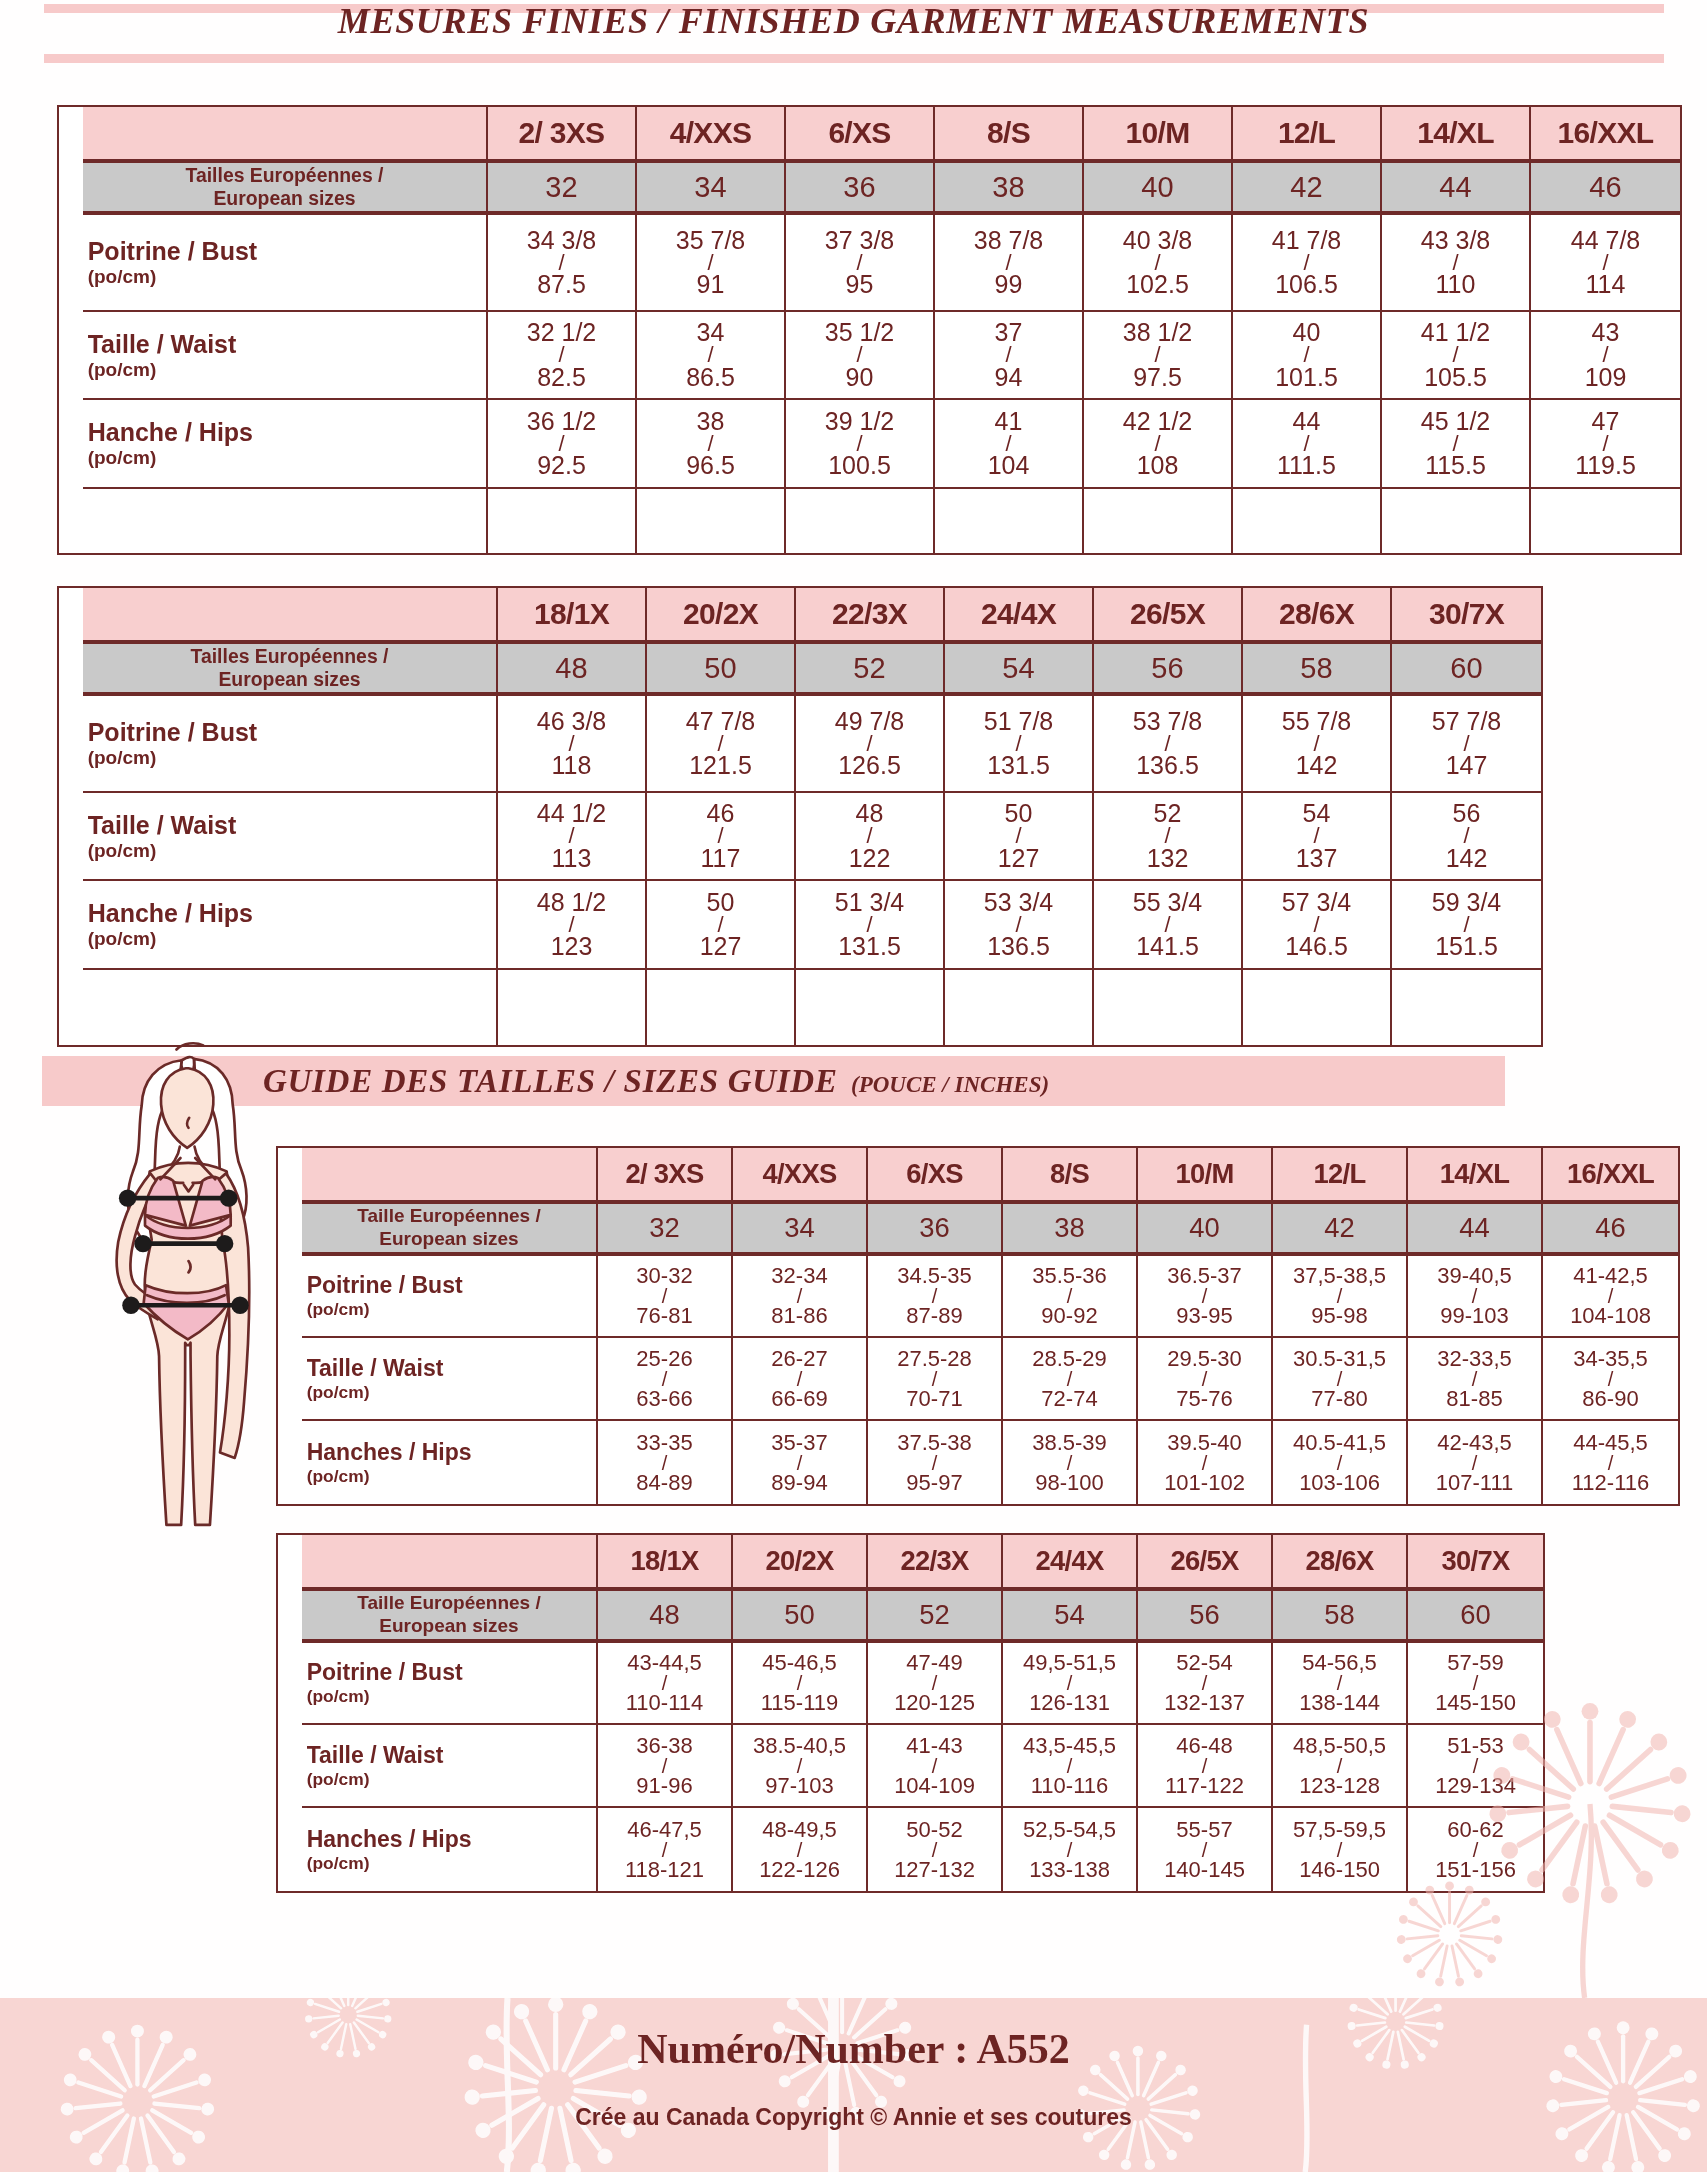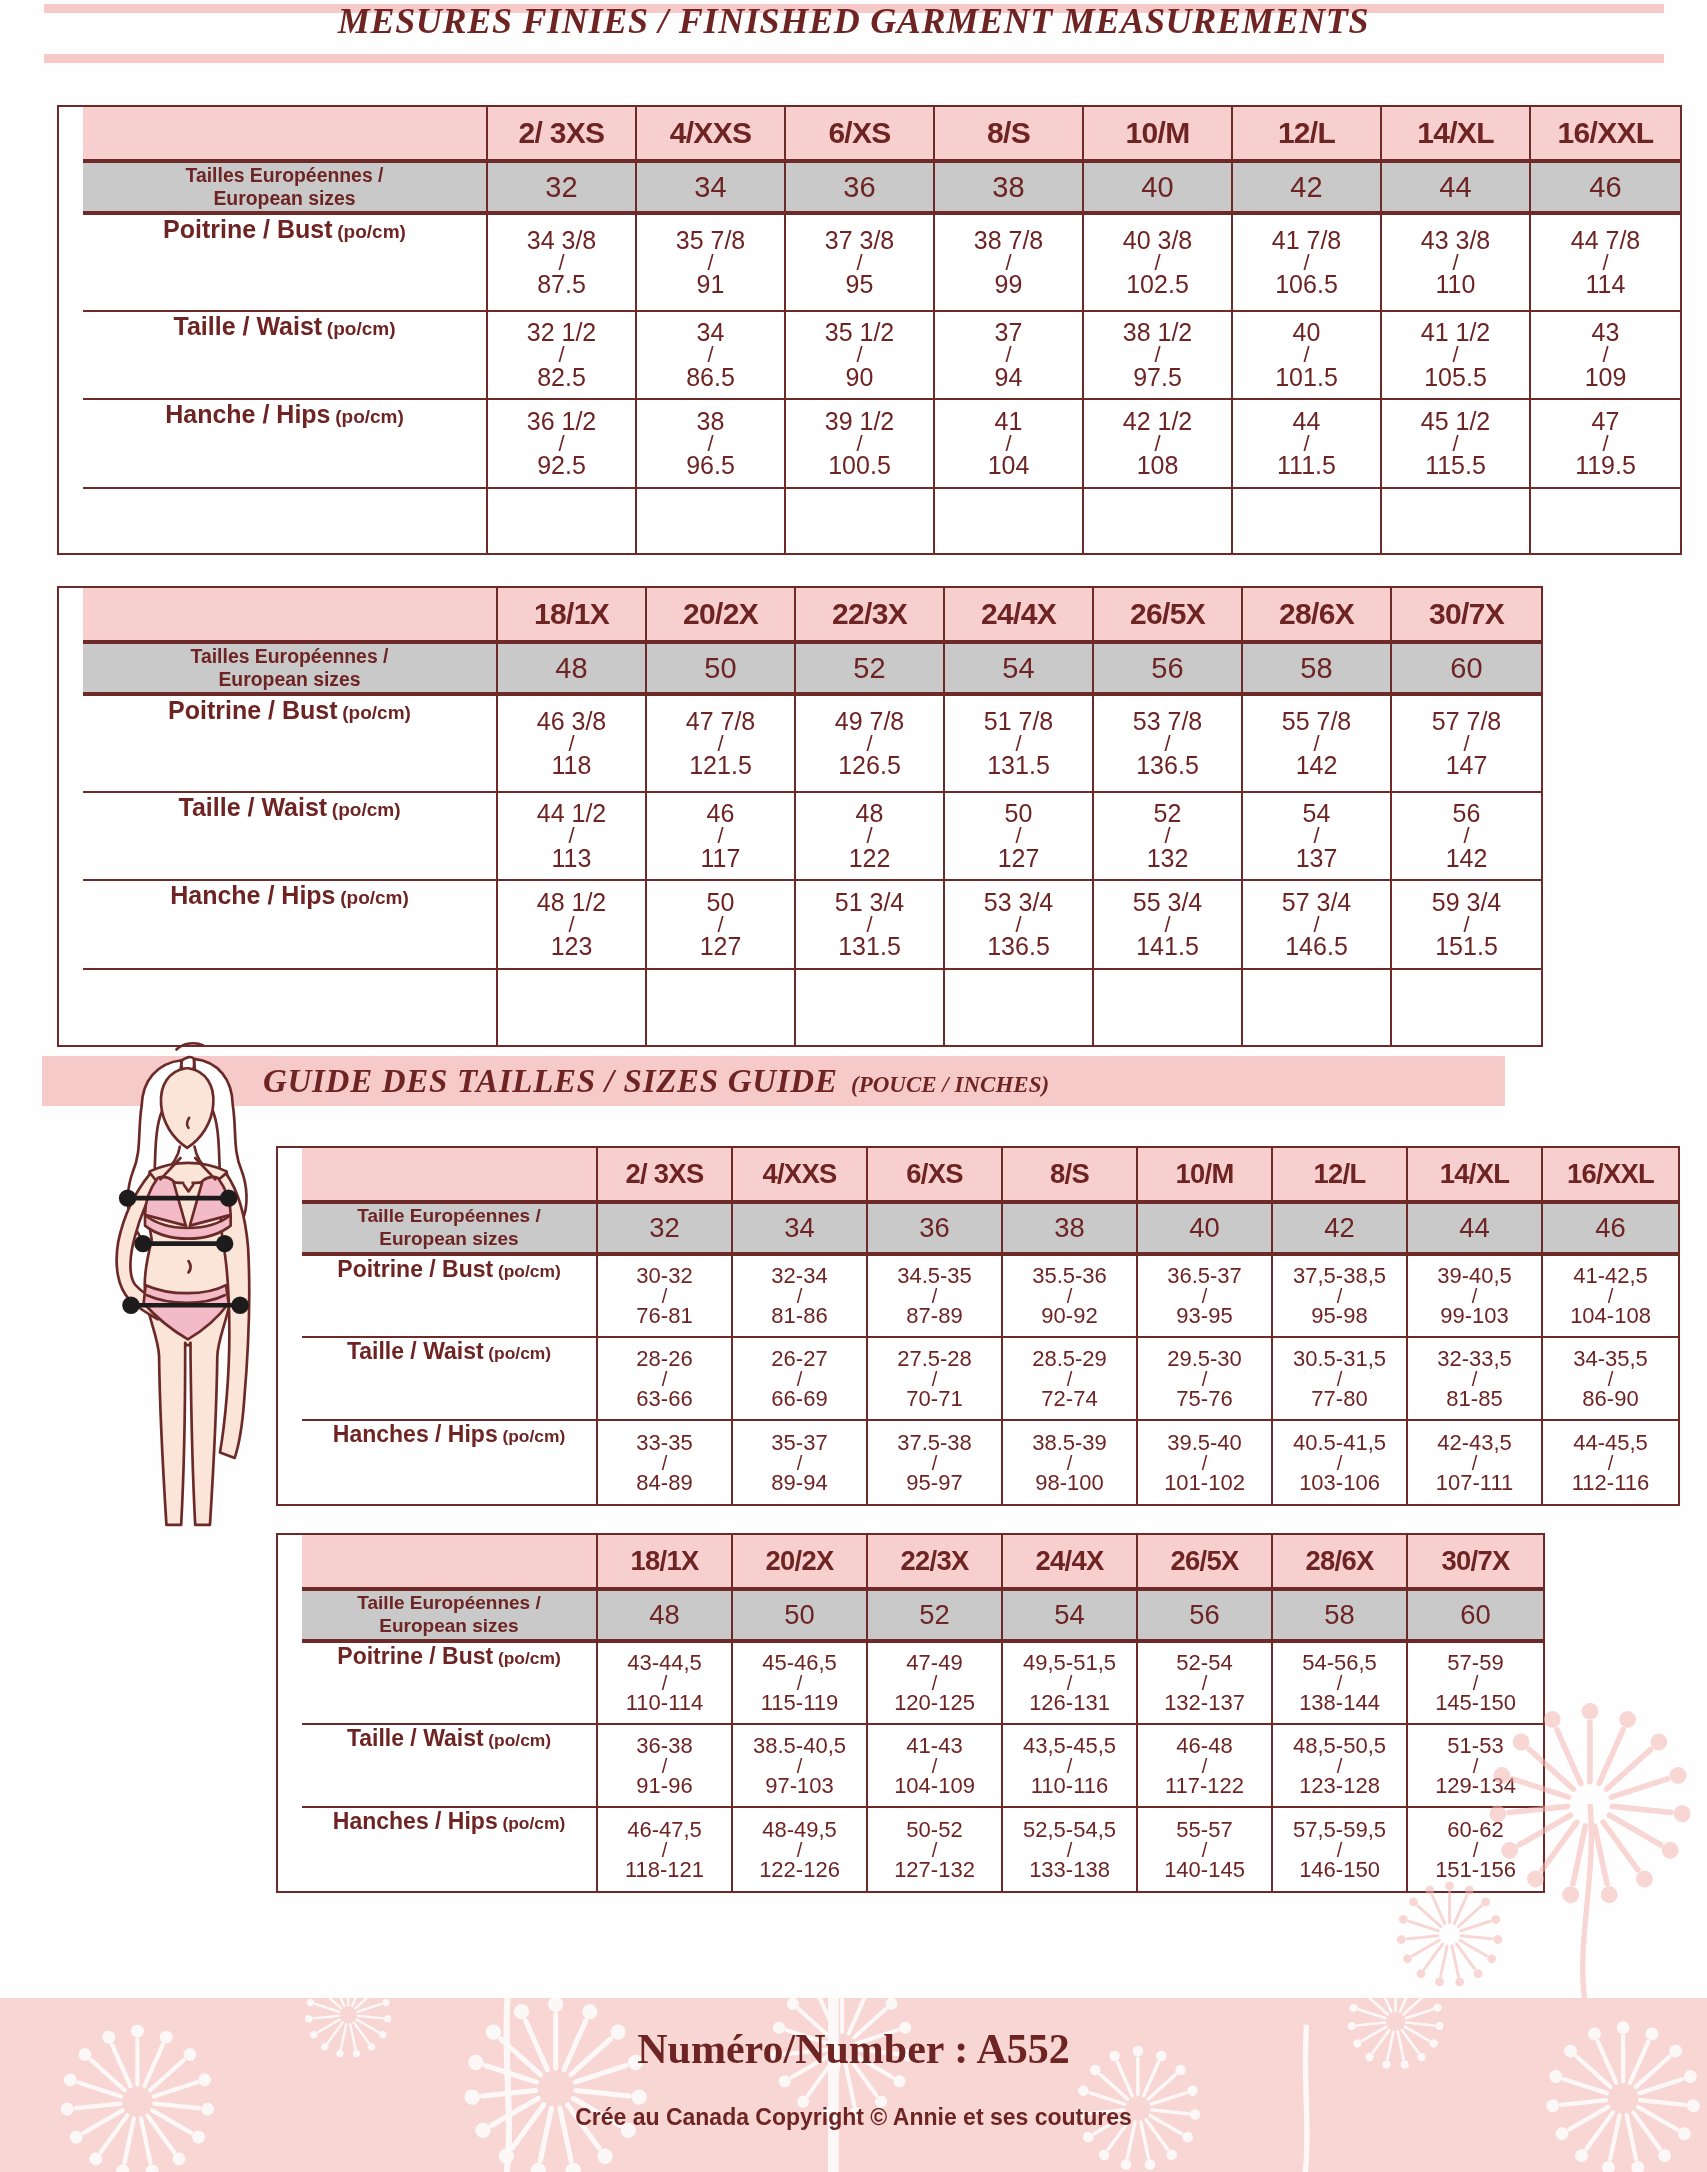--- a/index.html
+++ b/index.html
@@ -42,21 +42,21 @@
   .c.pink{background:var(--pink);}
   .c.gray{background:var(--gray);}
   .sizehead span{font-weight:700;letter-spacing:-0.7px;}
   .big .sizehead span{font-size:30px;}
   .small .sizehead span{font-size:27.4px;}
   .big .euroval span{font-size:29px;}
   .small .euroval span{font-size:27.4px;}
   .eurolabel div{font-weight:700;text-align:center;line-height:1.2;}
   .big .eurolabel div{font-size:19.4px;}
   .small .eurolabel div{font-size:19px;}
-  .rowlabel{flex-direction:row;align-items:baseline;}
+  .rowlabel{flex-direction:column;align-items:baseline;}
   .rl{font-weight:700;}
   .ru{font-weight:700;margin-left:4.7px;}
   .big .rl{font-size:25px;} .big .ru{font-size:19px;}
   .small .rl{font-size:23px;} .small .ru{font-size:17.4px;}
   .v{text-align:center;}
   .big .v{font-size:25px;line-height:1.08;}
   .small .v{font-size:22px;line-height:1.08;}
   .sl{line-height:.8;}
   .big .sl{font-size:22px;}
   .small .sl{font-size:20px;}
@@ -601,21 +601,21 @@
     <div class="c datacell lastcol">
       <div class="v">41-42,5</div>
       <div class="sl">/</div>
       <div class="v">104-108</div>
     </div>
     <div class="c rowlabel">
       <span class="rl">Taille / Waist</span>
       <span class="ru">(po/cm)</span>
     </div>
     <div class="c datacell">
-      <div class="v">28-26</div>
+      <div class="v">25-26</div>
       <div class="sl">/</div>
       <div class="v">63-66</div>
     </div>
     <div class="c datacell">
       <div class="v">26-27</div>
       <div class="sl">/</div>
       <div class="v">66-69</div>
     </div>
     <div class="c datacell">
       <div class="v">27.5-28</div>

